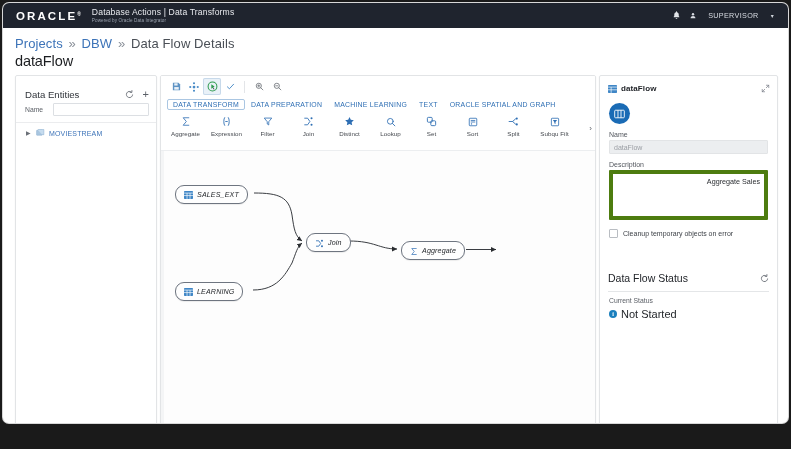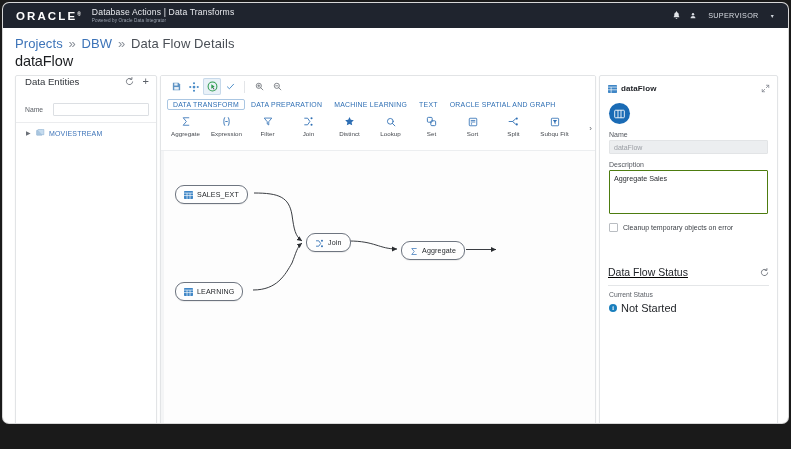--- a/index.html
+++ b/index.html
@@ -44,21 +44,21 @@
 
   
   .content{position:absolute;left:0;top:70px;width:785px;height:373px;}
 
   
   .entities{
     position:absolute;left:12px;top:2px;width:140px;height:364px;
     background:#fff;border:1px solid #e2e4e6;border-radius:2px;
     box-shadow:0 1px 2px rgba(0,0,0,.06);
   }
-  .ent-head{height:24px;display:flex;align-items:flex-start;padding:0 7px 0 9px;}
+  .ent-head{height:24px;display:flex;align-items:flex-end;padding:0 7px 0 9px;}
   .ent-head .ttl{font-size:9.6px;color:#31353b;}
   .ent-head .acts{margin-left:auto;display:flex;align-items:center;gap:9px;}
   .icon-refresh{width:9px;height:9px;display:block;}
   .icon-plus{font-size:11px;color:#5b6068;line-height:1;font-weight:300;}
   .ent-filter{display:flex;align-items:center;padding:0 7px 0 9px;height:18px;}
   .ent-filter .lbl{font-size:6.8px;color:#5c6067;}
   .ent-filter input{
     margin-left:10px;flex:1;height:11px;border:1px solid #dcdfe3;border-radius:1px;
     background:#fff;font-size:6.5px;padding:0 3px;outline:none;color:#333;
     font-family:"Liberation Sans",sans-serif;
@@ -97,21 +97,21 @@
     background-size:8px 8px;background-position:2px 2px;
     border-top:1px solid #eceef0;
   }
   .canvas::before{content:"";position:absolute;left:0;top:0;bottom:0;width:3px;background:#f4f5f6;}
 
   .node{
     position:absolute;height:17px;border:1px solid #6e7580;border-radius:9px;
     background:#fefefe;display:flex;align-items:center;gap:4px;padding:0 8px;
     box-shadow:0 1px 1px rgba(0,0,0,.07);
   }
-  .node .nlabel{font-size:7.1px;color:#25282c;letter-spacing:.15px;white-space:nowrap;}
+  .node .nlabel{font-size:7.1px;color:#25282c;letter-spacing:.15px;white-space:nowrap;font-style:italic;}
   .tbl-ico{width:9px;height:8px;display:block;}
 
   
   .props{
     position:absolute;left:596px;top:2px;width:177px;height:364px;
     background:#fff;border:1px solid #e2e4e6;border-radius:2px;
     box-shadow:0 1px 2px rgba(0,0,0,.06);
   }
   .pr-head{height:18px;display:flex;align-items:center;padding:3px 7px 0 8px;}
   .pr-head .pttl{font-size:8px;color:#1e2126;font-weight:700;margin-left:4px;letter-spacing:.1px;}
@@ -120,28 +120,28 @@
     width:21px;height:21px;border-radius:50%;background:#1a6bb5;margin:6px 0 0 9px;
     display:flex;align-items:center;justify-content:center;
   }
   .fld{padding:0 9px;}
   .fld .flabel{font-size:7px;color:#53575e;margin:7px 0 2px;}
   .fld .fval{
     height:12px;background:#eceef0;border:1px solid #e2e4e6;border-radius:1px;
     font-size:7px;color:#9a9ea4;display:flex;align-items:center;padding:0 4px;
   }
   .fld .ftext{
-    height:36px;background:#fff;border:1px solid #4d7c0f;border-radius:1px;
-    font-size:7.2px;color:#2a2d31;padding:3px 4px;
+    height:36px;background:#fff;border:4px solid #4d7c0f;border-radius:1px;
+    font-size:7.2px;color:#2a2d31;padding:3px 4px;text-align:right;
   }
   .chkrow{display:flex;align-items:center;gap:5px;padding:9px 9px 0;}
   .chkbox{width:7px;height:7px;border:1px solid #b9bdc2;background:#fff;border-radius:1px;}
   .chklbl{font-size:7px;color:#3e4248;}
   .status-head{
-    display:flex;align-items:center;padding:0 8px;margin-top:31px;text-decoration:underline;
+    display:flex;align-items:center;padding:0 8px;margin-top:31px;
   }
   .status-head .sttl{font-size:10.5px;color:#22252a;}
   .status-head .sref{margin-left:auto;}
   .status-rule{height:1px;background:#e4e6e8;margin:4px 8px 0;}
   .cur-lbl{font-size:6.8px;color:#5c6067;padding:5px 9px 0;}
   .cur-val{display:flex;align-items:center;gap:4px;padding:4px 9px 0;}
   .info-dot{width:8px;height:8px;border-radius:50%;background:#1a7fbd;display:flex;align-items:center;justify-content:center;color:#fff;font-size:6px;font-weight:700;font-family:"Liberation Serif",serif;line-height:1;}
   .cur-txt{font-size:11px;color:#24272b;}
 </style>
 </head>

